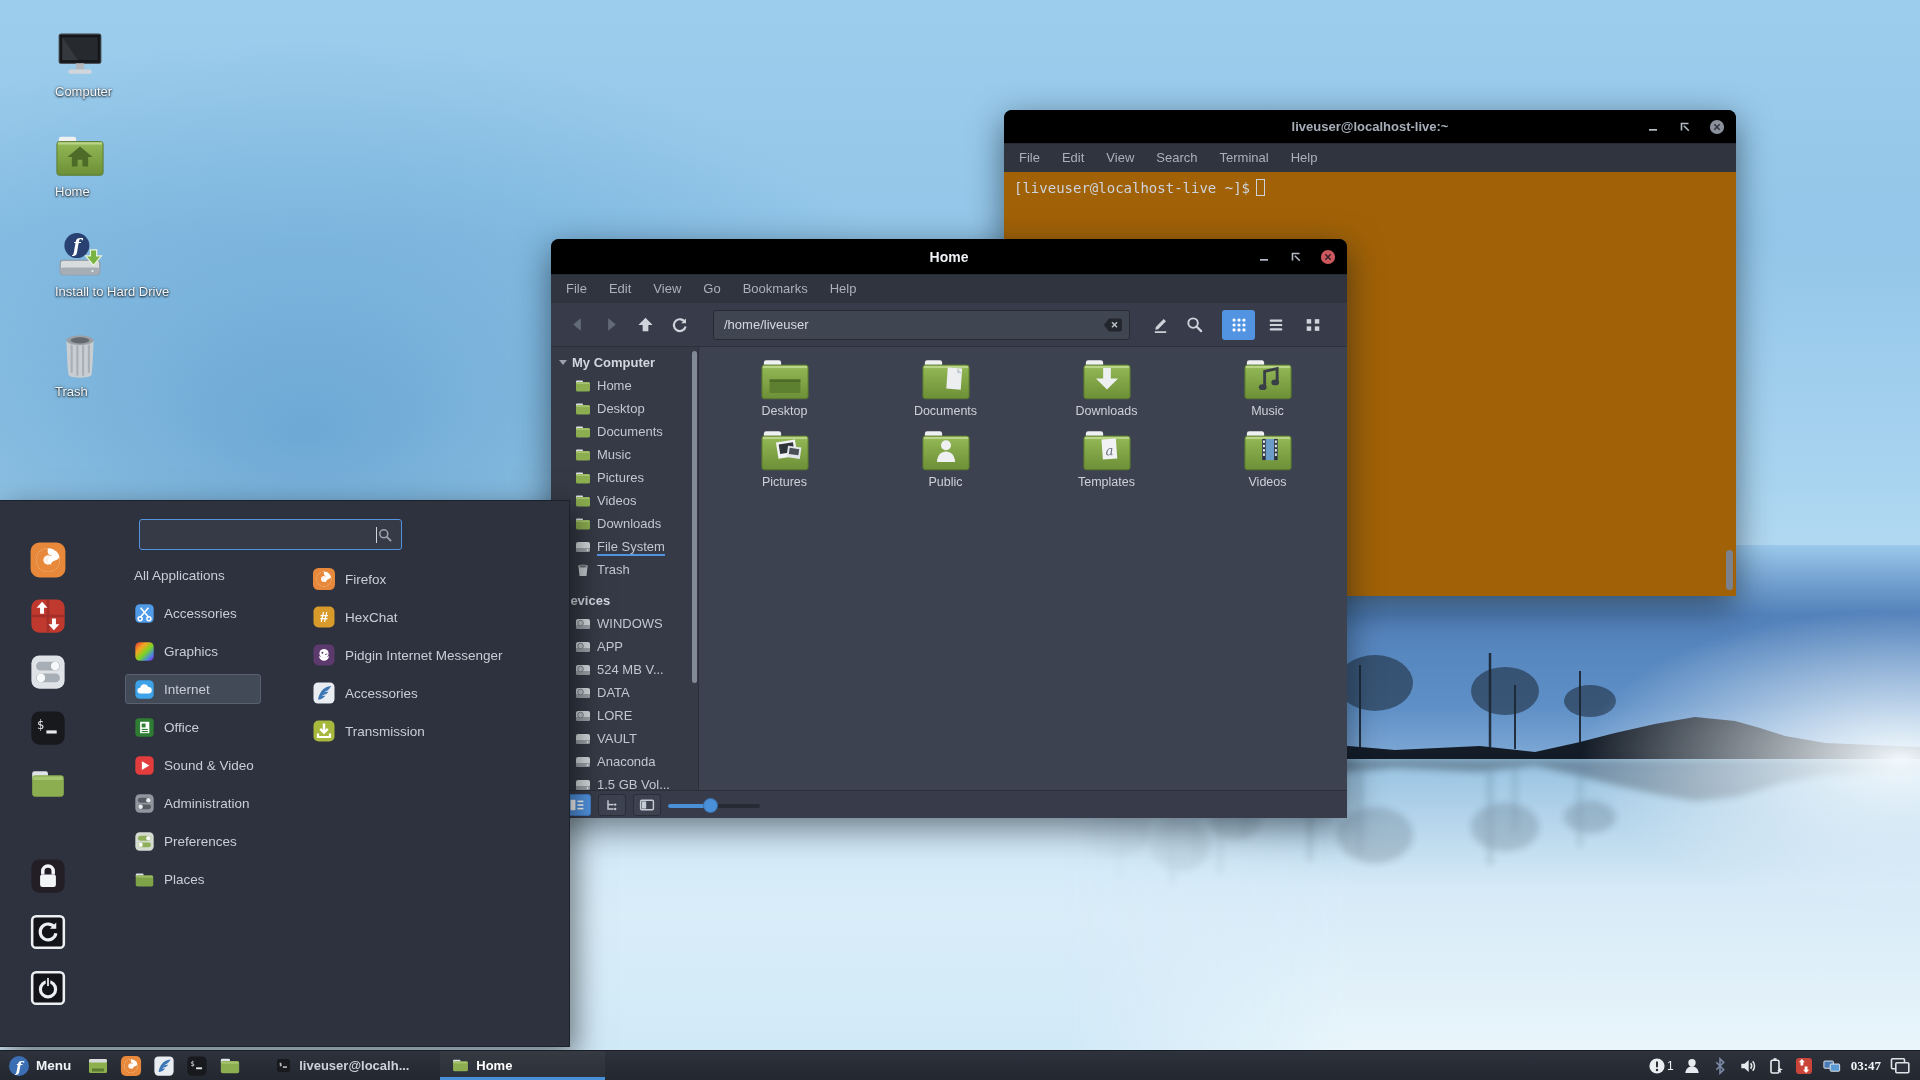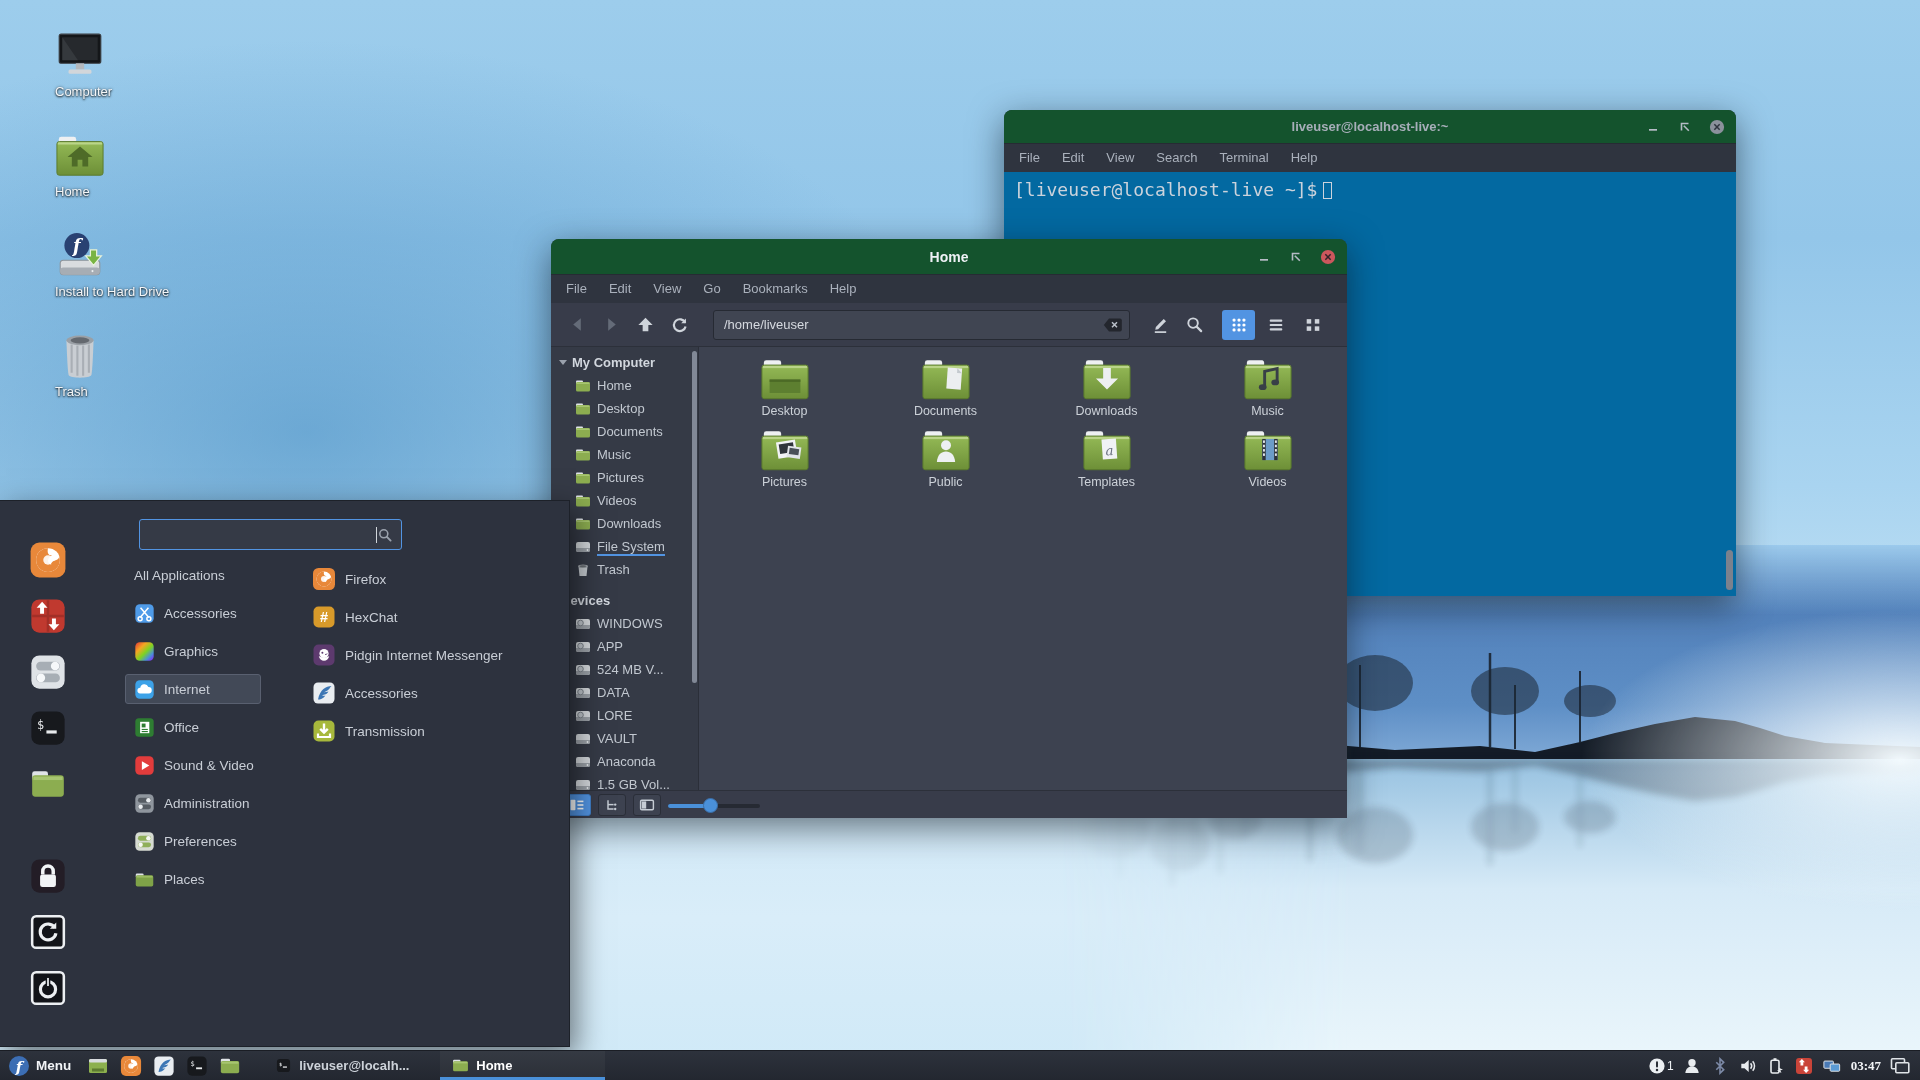--- a/index.html
+++ b/index.html
@@ -24,34 +24,34 @@
   
   .desktop-icons { position:absolute; left:55px; top:28px; width:120px; z-index:5; }
   .d-icon { height:100px; display:flex; flex-direction:column; align-items:flex-start; justify-content:flex-start; cursor:default; }
   .d-icon .dicon { height:52px; display:flex; align-items:flex-end; }
   .d-icon .dicon svg { width:50px; height:48px; }
   .d-icon .dlabel { margin-top:4px; color:#f4f6f8; font-size:13px; white-space:nowrap;
     text-shadow:0 1px 2px rgba(0,0,0,.85), 0 0 3px rgba(0,0,0,.5); }
 
   
   .window { position:absolute; box-shadow:0 10px 34px rgba(10,20,30,.55); border-radius:8px 8px 0 0; }
-  .titlebar { height:34px; background:#14532d; border-radius:8px 8px 0 0; position:relative;
+  .titlebar { height:34px; background:#000000; border-radius:8px 8px 0 0; position:relative;
     display:flex; align-items:center; justify-content:center; border-bottom:1px solid #262b33; }
   .title { font-weight:bold; font-size:14px; color:#eef1f5; }
   .window.unfocused .title { color:#a7aeb9; font-size:13px; }
   .win-btns { position:absolute; right:10px; top:0; height:100%; display:flex; align-items:center; gap:14px; }
   .win-btn { width:18px; height:18px; display:flex; align-items:center; justify-content:center; cursor:pointer; }
   .win-btn svg { width:16px; height:16px; }
   .menubar { height:28px; display:flex; align-items:center; padding:0 4px; background:#2f343f; color:#aab1bc; }
   .menubar .mitem { padding:0 11px; line-height:28px; cursor:pointer; }
 
   
   #terminal { left:1004px; top:110px; width:732px; height:486px; background:#353b47; z-index:10; }
-  #terminal .term-body { position:relative; height:calc(486px - 62px); background:#0369a1;
-    font-family:"DejaVu Sans Mono","Liberation Mono",monospace; font-size:18px; color:#ccd3dc; padding:7px 10px; }
+  #terminal .term-body { position:relative; height:calc(486px - 62px); background:#a16207;
+    font-family:"DejaVu Sans Mono","Liberation Mono",monospace; font-size:14px; color:#ccd3dc; padding:7px 10px; }
   .cursor-block { display:inline-block; width:9px; height:17px; border:1px solid #ccd3dc; vertical-align:-3px; margin-left:6px; }
   .term-scrollthumb { position:absolute; right:3px; bottom:6px; width:7px; height:40px; background:#7b818d; border-radius:4px; }
 
   
   #filemanager { left:551px; top:239px; width:796px; height:579px; background:#383c4a; z-index:20; display:flex; flex-direction:column; }
   #filemanager .titlebar { height:36px; }
   .toolbar { height:44px; background:#383c4a; display:flex; align-items:center; padding:0 8px 0 12px; gap:6px; border-bottom:1px solid #2c303a; }
   .tbtn { width:28px; height:28px; display:flex; align-items:center; justify-content:center; color:#cfd4db; cursor:pointer; border-radius:3px; }
   .tbtn svg { width:19px; height:19px; }
   .tbtn.disabled { color:#646b78; }

